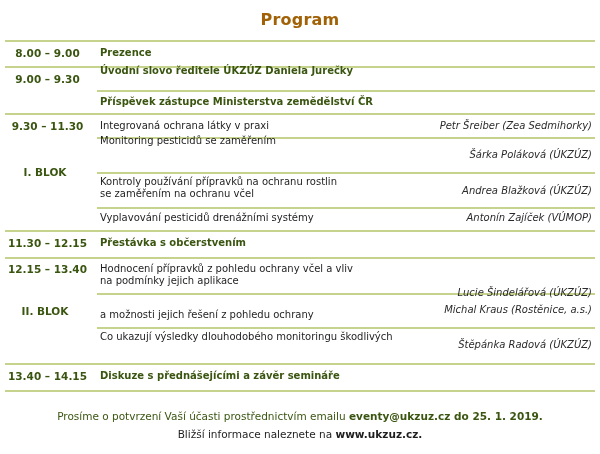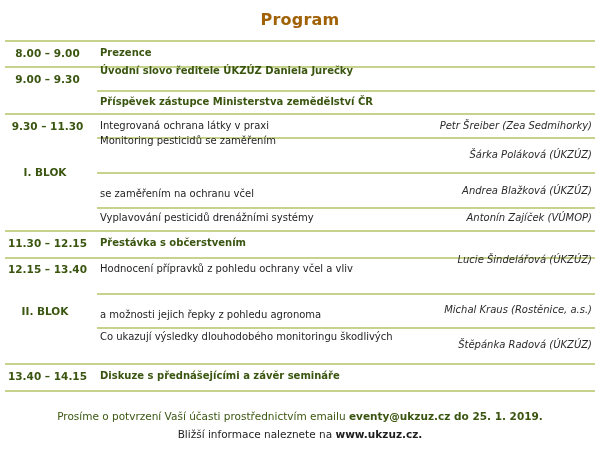--- a/index.html
+++ b/index.html
@@ -55,40 +55,40 @@
 <div>
   <div class="time" style="top:120px">9.30 – 11.30</div>
   <div class="blok" style="top:166px">I. BLOK</div>
 
   <div class="txt" style="top:120px">Integrovaná ochrana látky v praxi</div>
   <div class="spk" style="top:120px">Petr Šreiber (Zea Sedmihorky)</div>
 
   <div class="txt" style="top:135px"><span>Monitoring pesticidů se zaměřením</span><br></div>
   <div class="spk" style="top:149px">Šárka Poláková (ÚKZÚZ)</div>
 
-  <div class="txt" style="top:176px"><br><span>se zaměřením na ochranu včel</span></div>
+  <div class="txt" style="top:176px"><span>Kontroly používání přípravků na ochranu rostlin</span><br><span>se zaměřením na ochranu včel</span></div>
   <div class="spk" style="top:185px">Andrea Blažková (ÚKZÚZ)</div>
 
   <div class="txt" style="top:212px">Vyplavování pesticidů drenážními systémy</div>
   <div class="spk" style="top:212px">Antonín Zajíček (VÚMOP)</div>
 </div>
 
 <div>
   <div class="time" style="top:237px">11.30 – 12.15</div>
   <div class="txt bold" style="top:237px">Přestávka s občerstvením</div>
 </div>
 
 <div>
   <div class="time" style="top:263px">12.15 – 13.40</div>
   <div class="blok" style="top:305px">II. BLOK</div>
 
-  <div class="txt" style="top:263px"><span>Hodnocení přípravků z pohledu ochrany včel a vliv</span><br></div>
-  <div class="spk" style="top:254px">Lucie Šindelářová (ÚKZÚZ)</div>
+  <div class="txt" style="top:263px"><span>Hodnocení přípravků z pohledu ochrany včel a vliv</span><br><span>na podmínky jejich aplikace</span></div>
+  <div class="spk" style="top:287px">Lucie Šindelářová (ÚKZÚZ)</div>
 
-  <div class="txt" style="top:297px"><br><span>a možnosti jejich řepky z pohledu agronoma</span></div>
+  <div class="txt" style="top:297px"><br><span>a možnosti jejich řešení z pohledu ochrany</span></div>
   <div class="spk" style="top:304px">Michal Kraus (Rostěnice, a.s.)</div>
 
   <div class="txt" style="top:331px"><span>Co ukazují výsledky dlouhodobého monitoringu škodlivých</span><br></div>
   <div class="spk" style="top:339px">Štěpánka Radová (ÚKZÚZ)</div>
 </div>
 
 <div>
   <div class="time" style="top:370px">13.40 – 14.15</div>
   <div class="txt bold" style="top:370px">Diskuze s přednášejícími a závěr semináře</div>
 </div>

